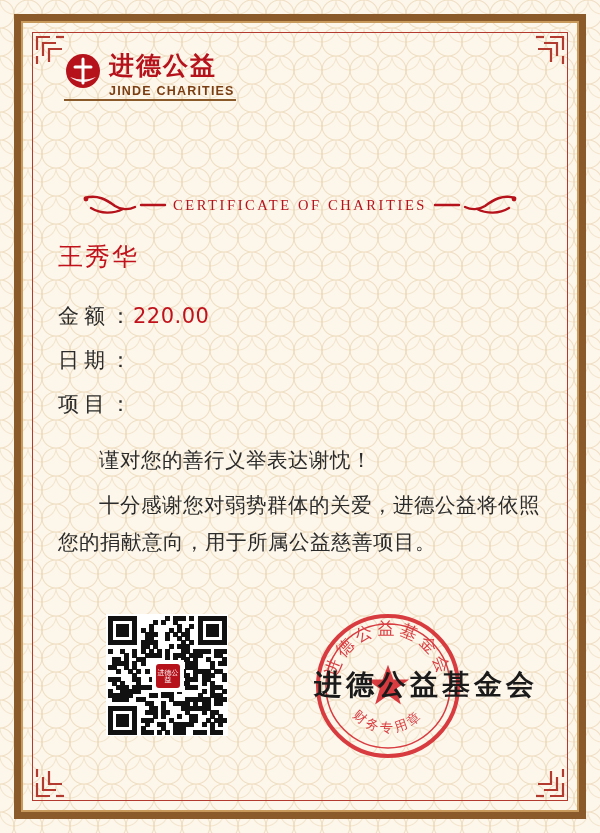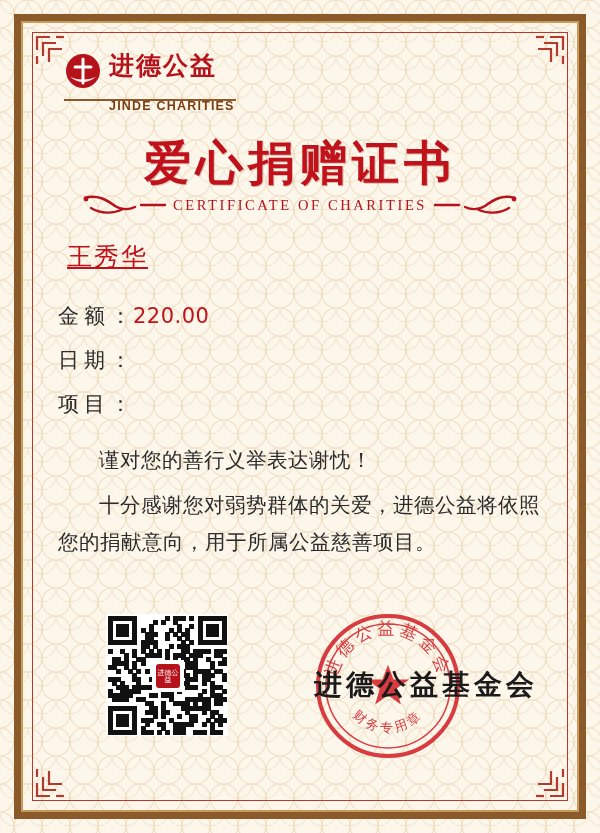--- a/index.html
+++ b/index.html
@@ -102,21 +102,21 @@
     color: #b5121b;
     letter-spacing: 2px;
     line-height: 30px;
   }
   .logo-en {
     font-size: 12.5px;
     font-weight: bold;
     color: #7a3d12;
     letter-spacing: 1.2px;
     line-height: 16px;
-    margin-top: 18px;
+    margin-top: 3px;
   }
   .logo-divider {
     position: absolute;
     left: 20px;
     top: 55px;
     width: 172px;
     height: 2px;
     background: #8b5a2b;
   }
 
@@ -158,28 +158,27 @@
     font-size: 14.5px;
     color: #b5121b;
     letter-spacing: 2.6px;
     font-family: "Liberation Serif", serif;
     white-space: nowrap;
   }
 
   
   .recipient {
     position: absolute;
-    left: 23px;
+    left: 14px;
     top: 196px;
     font-size: 25px;
     color: #c1121c;
     font-weight: normal;
     letter-spacing: 2px;
     font-family: "DejaVu Sans", sans-serif;
-    text-decoration: underline;
   }
 
   
   .fields {
     position: absolute;
     left: 14px;
     top: 258px;
     width: 420px;
   }
   .field-row {
@@ -357,21 +356,20 @@
           <path d="M6 25 Q19 35 32 25 Q19 30 6 25 Z" fill="#ffffff" opacity="0.9"></path>
         </svg>
       </div>
       <div class="logo-text">
         <div class="logo-cn">进德公益</div>
         <div class="logo-en">JINDE CHARITIES</div>
       </div>
     </div>
     <div class="logo-divider"></div>
 
-    <div class="main-title">爱心捐赠证书</div>
 
     <div class="sub-title-row">
       <span class="flourish">
         <svg width="86" height="26" viewBox="0 0 86 26" fill="none" stroke="currentColor" stroke-width="2.4" stroke-linecap="round">
           <path d="M4 6 C16 2, 26 8, 34 14 C40 18, 48 18, 54 15"></path>
           <path d="M10 16 C20 22, 32 22, 42 17"></path>
           <path d="M60 13 L84 13"></path>
           <circle cx="5" cy="7" r="2.4" fill="currentColor" stroke="none"></circle>
         </svg>
       </span>

